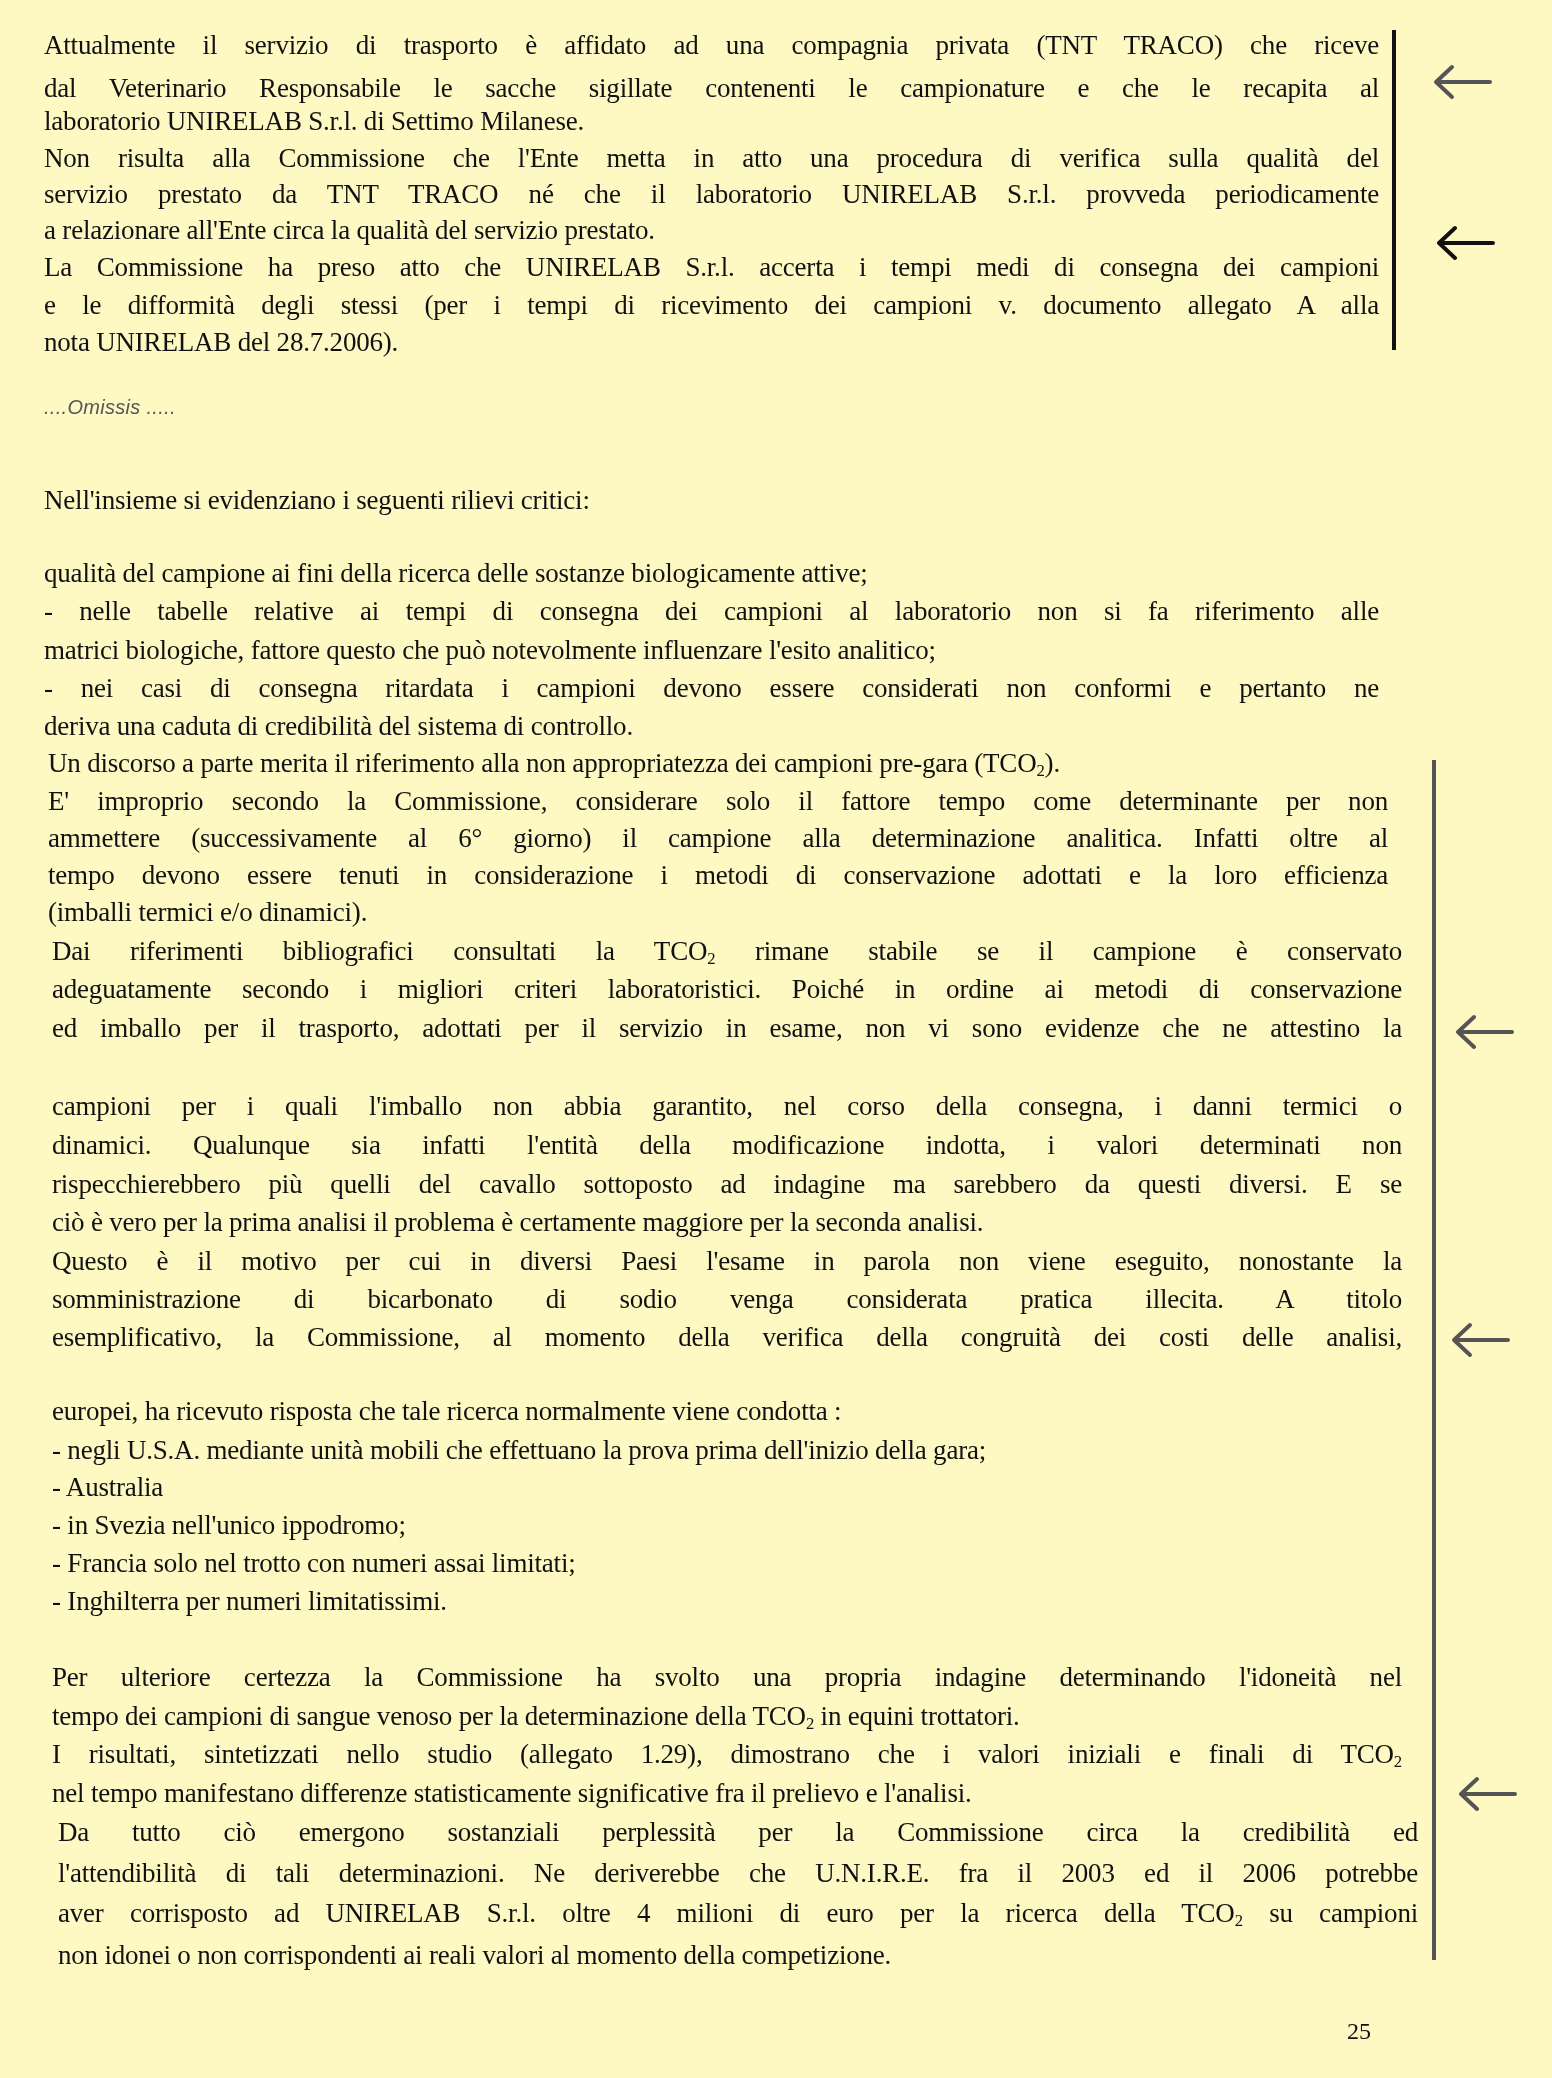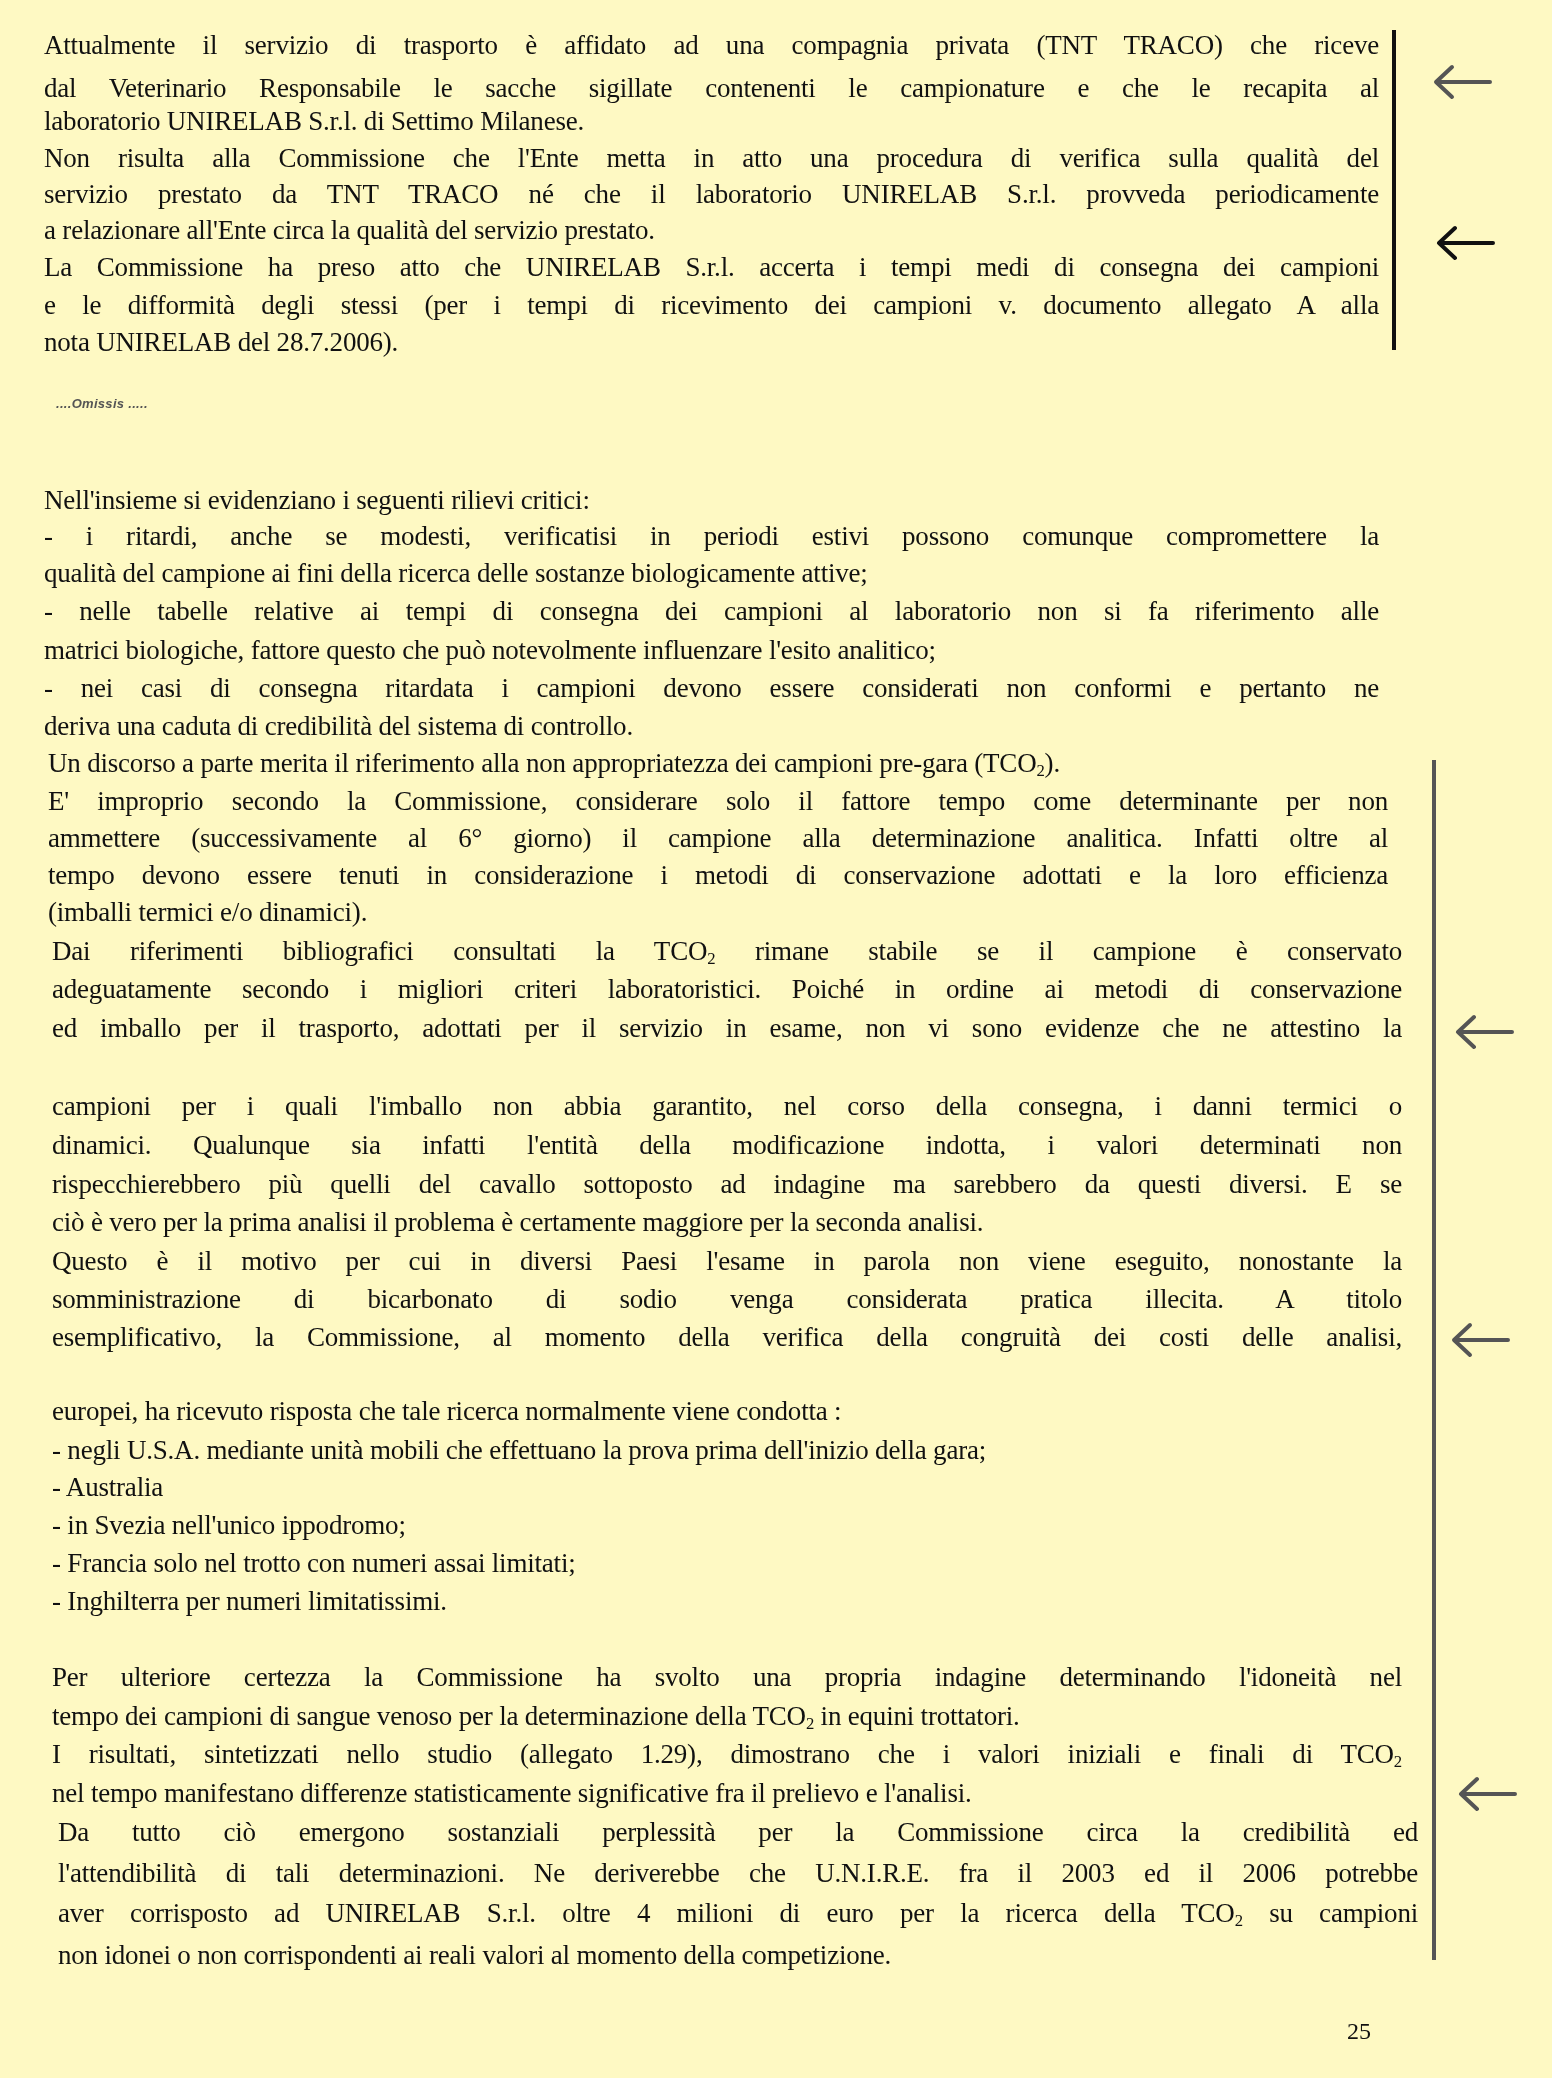--- a/index.html
+++ b/index.html
@@ -16,23 +16,23 @@
       white-space: nowrap;
       text-align: justify;
       text-align-last: justify;
       letter-spacing: -0.2px;
     }
     .line.last { text-align-last: left; }
     .b2 { left: 48px; width: 1340px; }
     .b3 { left: 52px; width: 1350px; }
     .b4 { left: 58px; width: 1360px; }
     .omissis {
-      position: absolute; left: 56px; top: 396px;
+      position: absolute; left: 44px; top: 396px;
       font-family: "Liberation Sans", "DejaVu Sans", sans-serif;
-      font-style: italic; font-weight: bold; font-size: 13px;
+      font-style: italic; font-weight: normal; font-size: 20px;
       color: #555555; letter-spacing: 0.3px;
     }
     .vbar { position: absolute; }
     .arrow { position: absolute; width: 62px; height: 36px; }
     .pagenum {
       position: absolute; left: 1339px; top: 2018px;
       font-family: "Liberation Serif", "DejaVu Serif", serif;
       font-size: 24px; color: #111111; margin-left: 8px;
     }
     sub { font-size: 0.62em; vertical-align: -0.25em; line-height: 0; }
@@ -48,21 +48,20 @@
   <div class="line" style="top:141px">Non risulta alla Commissione che l'Ente metta in atto una procedura di verifica sulla qualità del</div>
   <div class="line" style="top:177px">servizio prestato da TNT TRACO né che il laboratorio UNIRELAB S.r.l. provveda periodicamente</div>
   <div class="line last" style="top:213px">a relazionare all'Ente circa la qualità del servizio prestato.</div>
   <div class="line" style="top:250px">La Commissione ha preso atto che UNIRELAB S.r.l. accerta i tempi medi di consegna dei campioni</div>
   <div class="line" style="top:288px">e le difformità degli stessi (per i tempi di ricevimento dei campioni  v. documento allegato A alla</div>
   <div class="line last" style="top:325px">nota UNIRELAB  del 28.7.2006).</div>
 
   <div class="omissis">....Omissis .....</div>
 
   <div class="line last" style="top:483px">Nell'insieme si evidenziano i seguenti rilievi critici:</div>
-  <div class="line" style="top:519px">- i ritardi, anche se modesti, verificatisi in periodi estivi possono comunque compromettere la</div>
   <div class="line last" style="top:556px">qualità del campione ai fini della ricerca delle sostanze biologicamente attive;</div>
   <div class="line" style="top:594px">- nelle tabelle relative ai tempi di consegna dei campioni al laboratorio non si fa riferimento alle</div>
   <div class="line last" style="top:633px">matrici biologiche, fattore questo che può notevolmente influenzare l'esito analitico;</div>
   <div class="line" style="top:671px">- nei casi di consegna ritardata i campioni devono essere considerati non conformi e pertanto ne</div>
   <div class="line last" style="top:709px">deriva una caduta di credibilità del sistema di controllo.</div>
 
   <div class="line b2 last" style="top:746px"><span>Un discorso a parte merita il riferimento alla non appropriatezza  dei campioni pre-gara (TCO</span><sub>2</sub><span>).</span></div>
   <div class="line b2" style="top:784px">E' improprio secondo la Commissione, considerare solo il fattore tempo come determinante per non</div>
   <div class="line b2" style="top:821px">ammettere (successivamente  al 6° giorno)  il campione alla determinazione analitica. Infatti oltre al</div>
   <div class="line b2" style="top:858px">tempo devono essere tenuti in considerazione i metodi di conservazione adottati e la loro efficienza</div>

